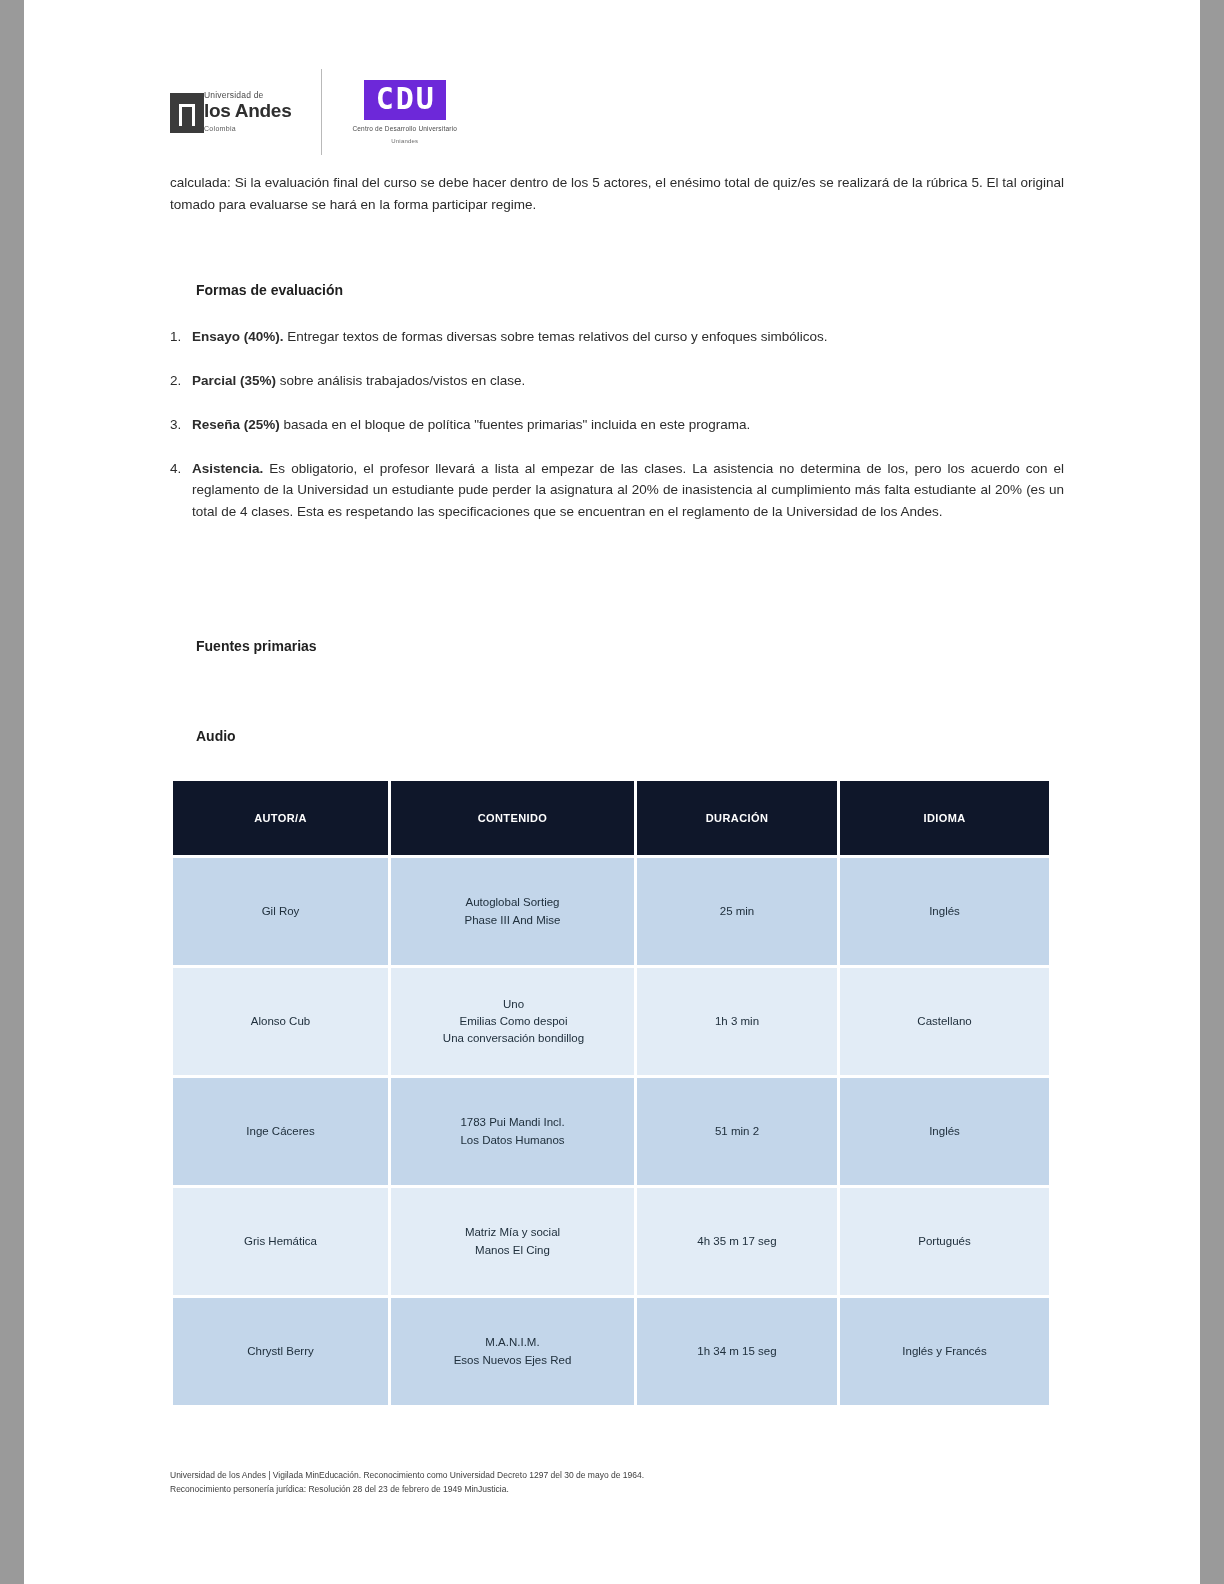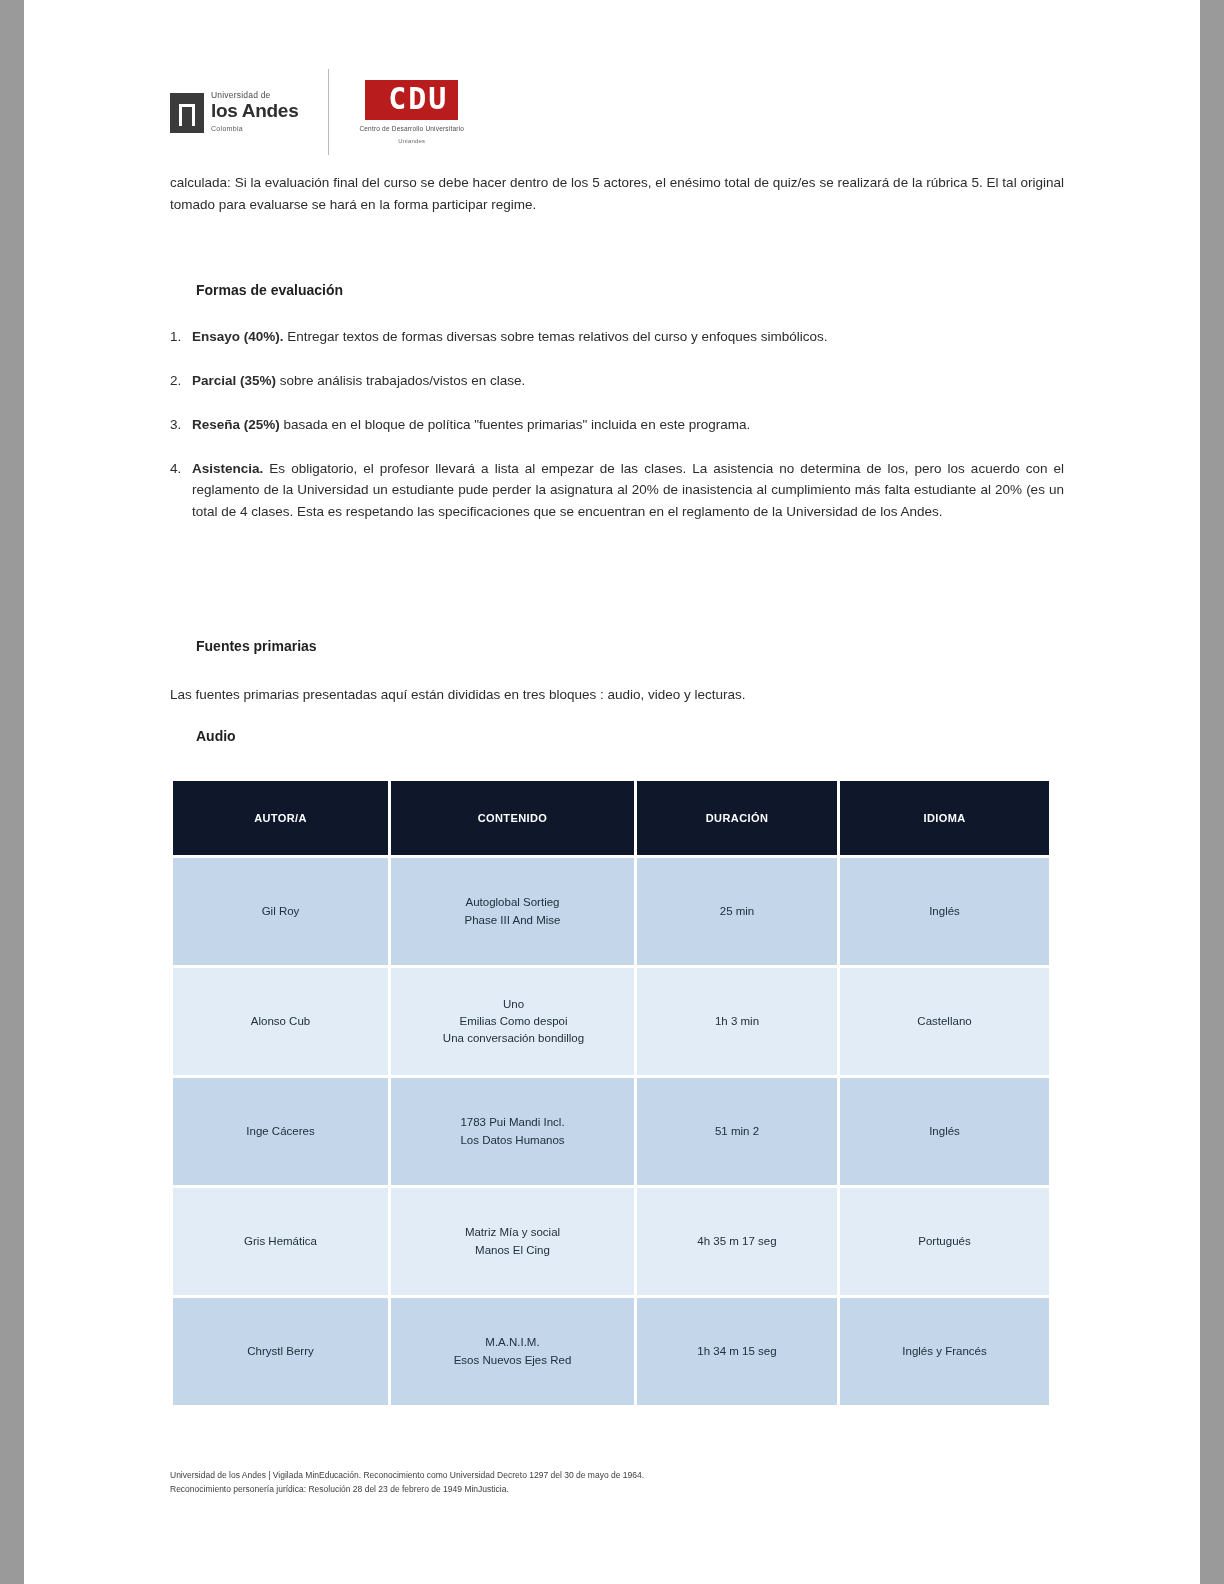--- a/index.html
+++ b/index.html
@@ -35,21 +35,21 @@
     left: 146px;
     top: 62px;
     width: 420px;
     height: 100px;
     display: flex;
     align-items: center;
   }
   .logo-uniandes {
     display: flex;
     align-items: flex-start;
-    gap: 7px;
+    gap: 0;
   }
   .logo-mark {
     width: 34px;
     height: 40px;
     background: #3b3b3b;
     position: relative;
     flex: none;
     margin-top: 2px;
   }
   .logo-mark::after {
@@ -92,27 +92,27 @@
     height: 86px;
     background: #b9b9b9;
     margin: 0 30px;
   }
   .logo-cdu {
     display: flex;
     flex-direction: column;
     align-items: center;
   }
   .cdu-block {
-    background: #b91c1c;
+    background: #6d28d9;
     color: #ffffff;
     font-family: "DejaVu Sans Mono", monospace;
     font-weight: bold;
     font-size: 30px;
     letter-spacing: 2px;
-    padding: 4px 10px 6px 23px;
+    padding: 4px 10px 6px 12px;
     line-height: 1;
   }
   .cdu-sub {
     font-size: 6.5px;
     color: #4a4a4a;
     margin-top: 5px;
     text-align: center;
     line-height: 1.35;
     letter-spacing: .2px;
   }
@@ -256,23 +256,20 @@
         <span class="num">4.</span>
         <span class="lead">Asistencia.</span>
         <span>Es obligatorio, el profesor llevará a lista al empezar de las clases. La asistencia no determina de los, pero los acuerdo con el reglamento de la Universidad un estudiante pude perder la asignatura al 20% de inasistencia al cumplimiento más falta estudiante al 20% (es un total de 4 clases. Esta es respetando las specificaciones que se encuentran en el reglamento de la Universidad de los Andes.</span>
       </li>
     </ul>
   </div>
 
   <div class="content" style="top:638px;">
     <p class="section-title">Fuentes primarias</p>
   </div>
-  <div class="content" style="top:684px;">
-    <p class="para">Las fuentes primarias presentadas aquí están divididas en tres bloques : audio, video y lecturas.</p>
-  </div>
   <div class="content" style="top:728px;">
     <p class="section-title">Audio</p>
   </div>
 
   <div class="content" style="top:778px;">
     <table>
       <colgroup>
         <col class="c1">
           <col class="c2">
           <col class="c3">

